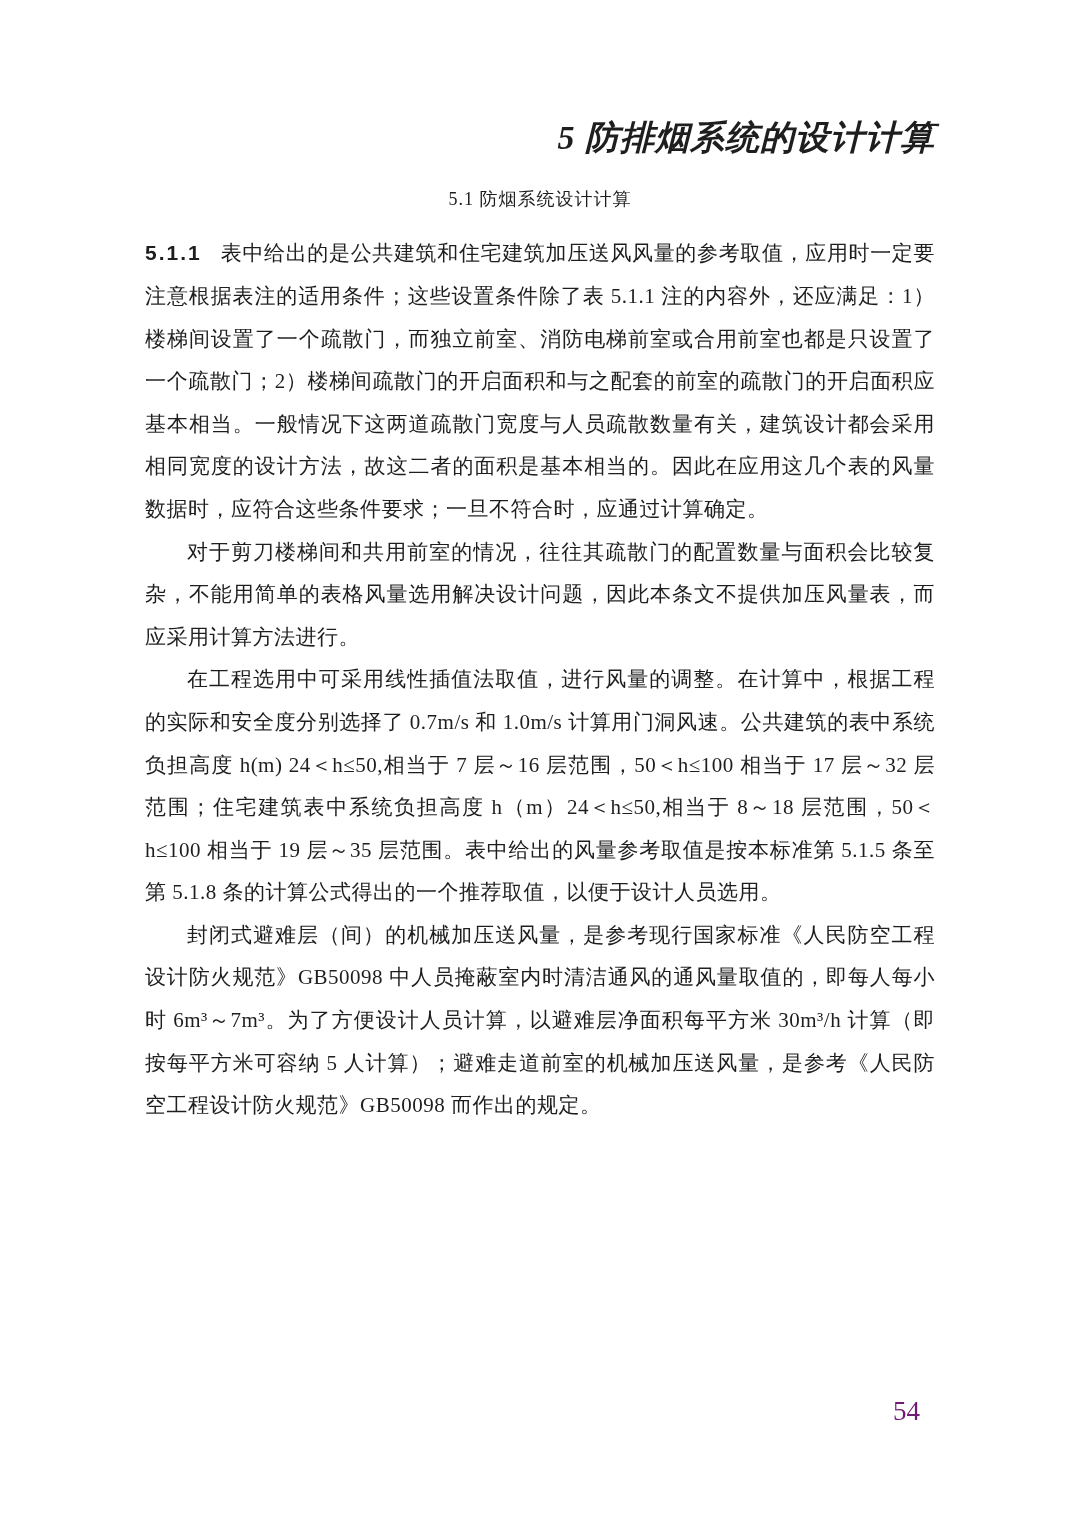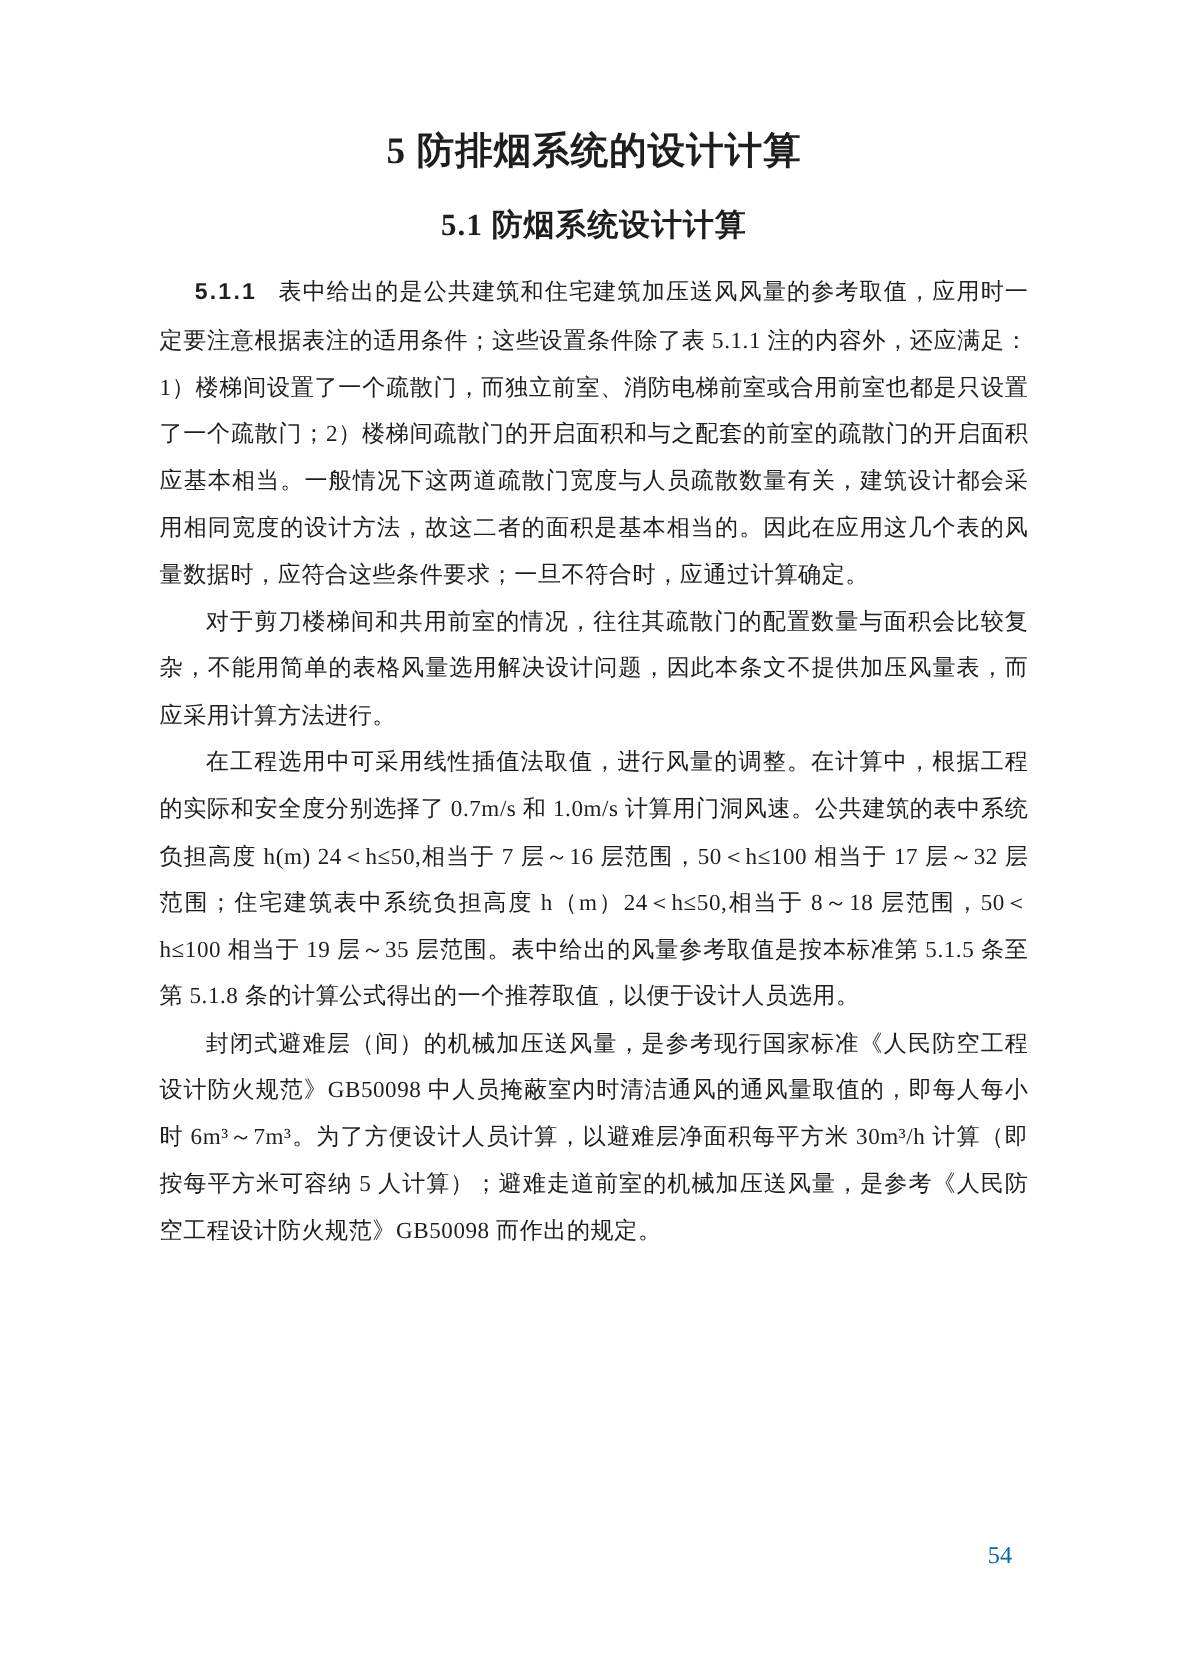--- a/index.html
+++ b/index.html
@@ -19,28 +19,29 @@
   .content {
     position: absolute;
     left: 145px;
     top: 118px;
     width: 790px;
   }
   .chapter-title {
     margin: 0;
     font-size: 34px;
     font-weight: 700;
-    text-align: center;
+    text-align: right;
     letter-spacing: 1px;
     line-height: 1.2;
+    font-style: italic;
   }
   .section-title {
     margin: 30px 0 0 0;
-    font-size: 28px;
-    font-weight: 700;
+    font-size: 18px;
+    font-weight: 400;
     text-align: center;
     letter-spacing: 1px;
     line-height: 1.2;
   }
   .body-text {
     margin-top: 22px;
   }
   .para {
     margin: 0;
     font-size: 21px;
@@ -49,32 +50,31 @@
     letter-spacing: 0.5px;
   }
   .para.indent {
     text-indent: 2em;
   }
   .para-num {
     font-family: "Liberation Sans", "DejaVu Sans", sans-serif;
     font-weight: 700;
     letter-spacing: 2px;
     margin-right: 0.9em;
-    margin-left: 32px;
   }
   .para-num:empty {
     display: none;
     margin: 0;
   }
   .page-number {
     position: absolute;
     right: 160px;
     bottom: 100px;
-    font-size: 22px;
-    color: #0369a1;
+    font-size: 27px;
+    color: #701a75;
   }
 </style>
 </head>
 <body>
 
 <div class="page">
   <div class="content">
     <h1 class="chapter-title">5 防排烟系统的设计计算</h1>
     <h2 class="section-title">5.1 防烟系统设计计算</h2>
 

